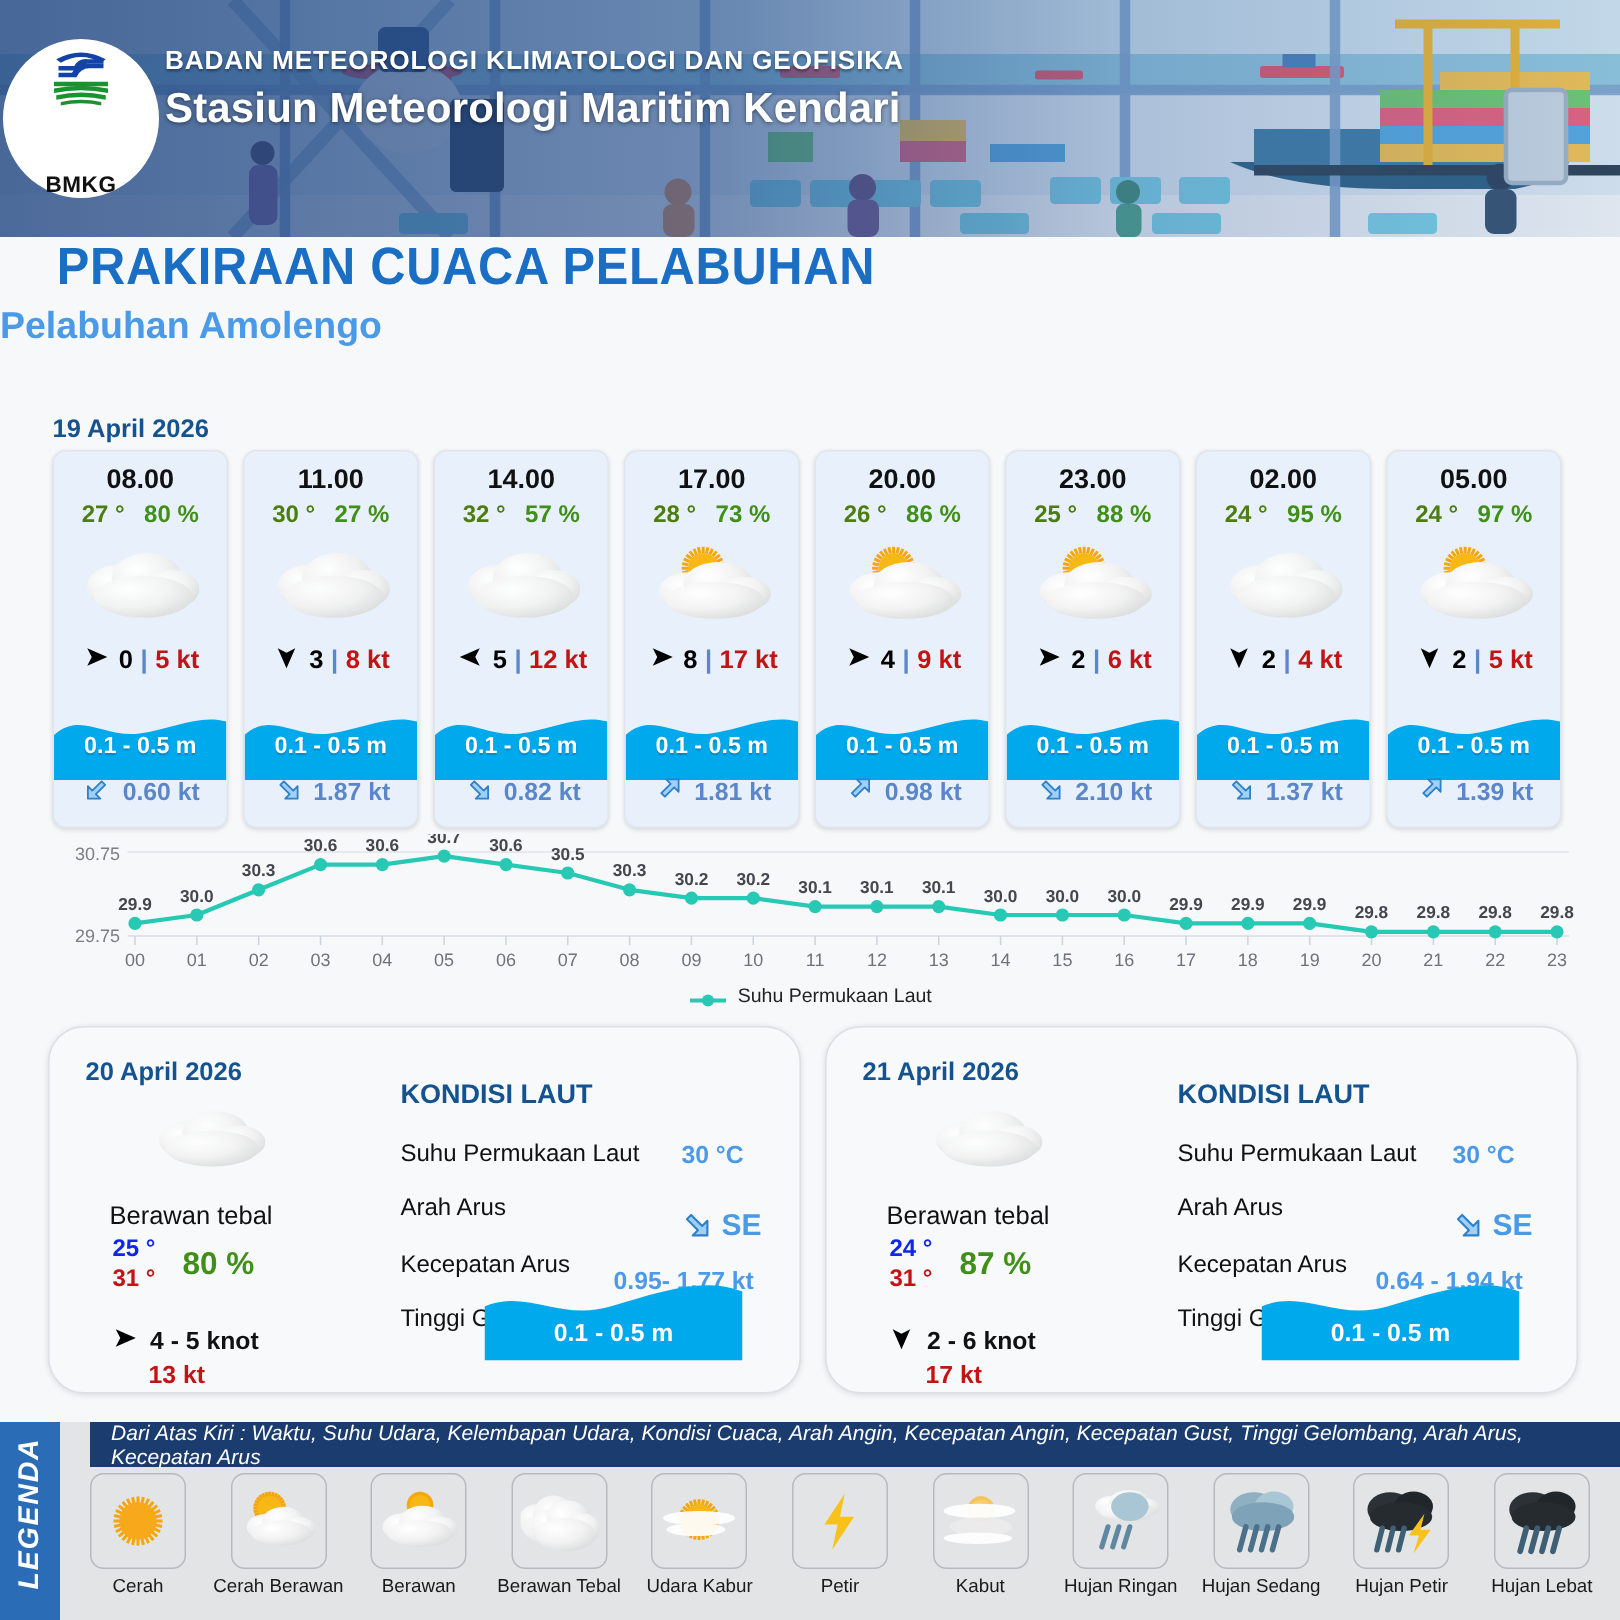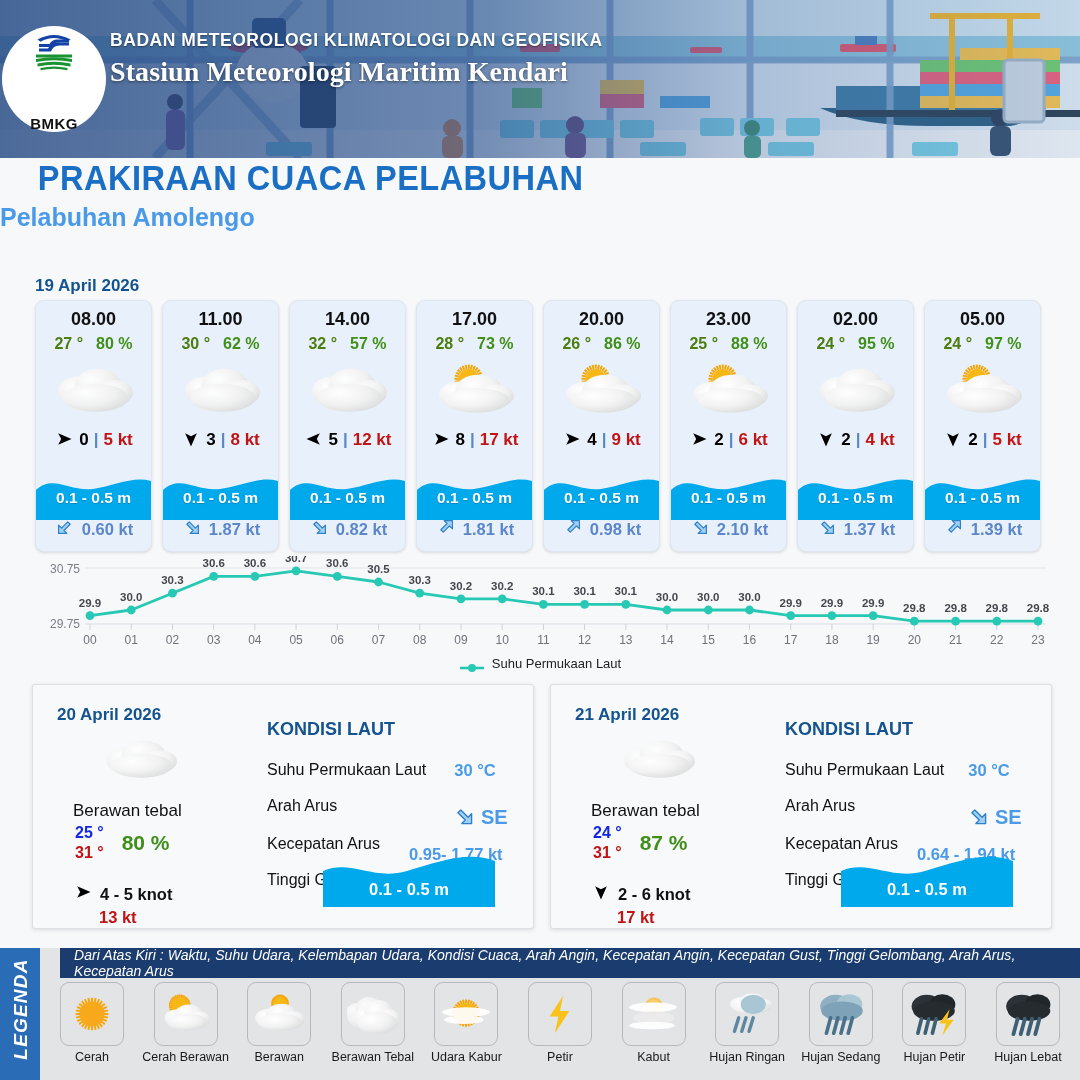--- a/index.html
+++ b/index.html
@@ -41,21 +41,20 @@
   }
   .hdr-text { position:absolute; left:110px; top:30px; z-index:6; }
   .hdr-l1 {
     color:#fff; font-size:17.5px; font-weight:bold;
     letter-spacing:.55px; text-shadow:0 1px 2px rgba(0,0,0,.45);
   }
   .hdr-l2 {
     color:#fff; font-size:28px; font-weight:bold;
     letter-spacing:.1px; margin-top:5px;
     text-shadow:0 1px 3px rgba(0,0,0,.5);
-    font-family:Liberation Serif, serif;
   }
   .hdr-l3 {
     color:#fff; font-size:15.5px; margin-top:8px;
     letter-spacing:.1px; text-shadow:0 1px 2px rgba(0,0,0,.45);
   }
 
   
   .title-block { text-align:left; }
   .t-main {
     font-size:35px; font-weight:bold; color:#1a6fc4;
@@ -146,21 +145,21 @@
 
   
   .panels {
     position:absolute; left:32px; top:684px;
     display:flex; gap:16px;
   }
   .panel {
     width:502px; height:245px;
     background:#f7f9fb;
     border:1px solid #dcdfe4;
-    border-radius:3px;
+    border-radius:24px;
     box-shadow:0 1px 4px rgba(0,0,0,.12);
     position:relative;
   }
   .p-date {
     position:absolute; left:24px; top:20px;
     font-size:17px; font-weight:bold; color:#14538f;
   }
   .p-icon {
     position:absolute; left:62px; top:48px;
     width:90px; height:52px;
@@ -426,21 +425,21 @@
       <span><svg width="22" height="22" viewBox="0 0 24 24" style="transform:rotate(180deg)">
     <path d="M19 5 L19 14 L15.8 10.8 L9 17.6 L6.4 15 L13.2 8.2 L10 5 Z" fill="#9fd0f7" stroke="#2f7fc9" stroke-width="1.3" stroke-linejoin="round"></path>
           </svg></span>
       <span class="cur-val">0.60 kt</span>
     </div>
     </div>
     <div class="card">
     <div class="c-time">11.00</div>
     <div class="c-row">
       <span class="c-temp">30 °</span>
-      <span class="c-hum">62 %</span>
+      <span class="c-hum">27 %</span>
     </div>
     <div class="c-icon">
         <svg width="78" height="56" viewBox="0 0 78 56">
           <g opacity=".95">
    <defs>
      <radialGradient id="g2a" cx="35%" cy="32%" r="78%">
        <stop offset="0%" stop-color="#ffffff"></stop>
        <stop offset="55%" stop-color="#f2f2f2"></stop>
        <stop offset="100%" stop-color="#d9dada"></stop>
      </radialGradient>

